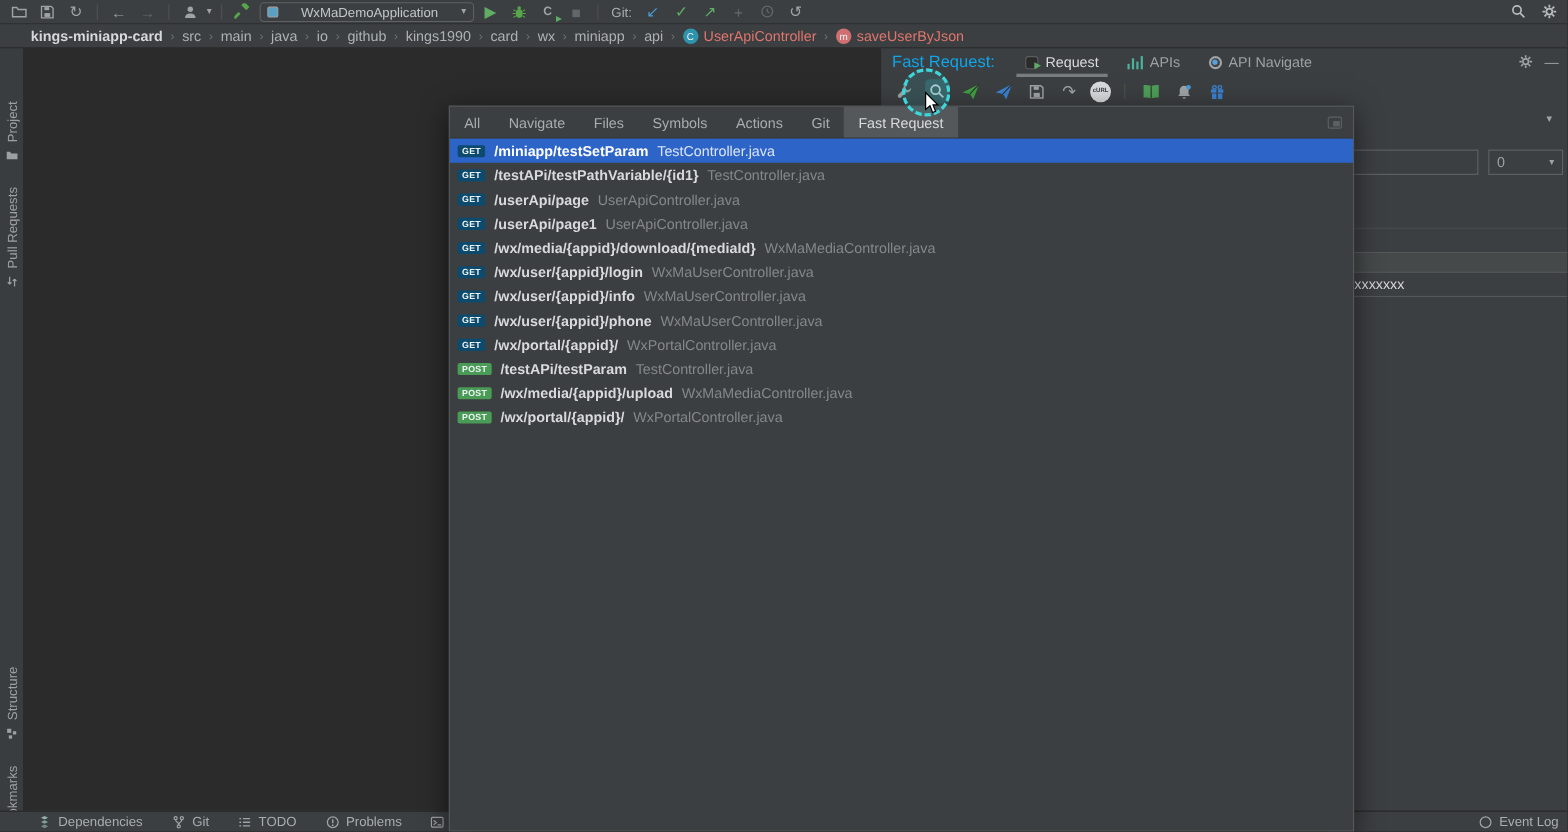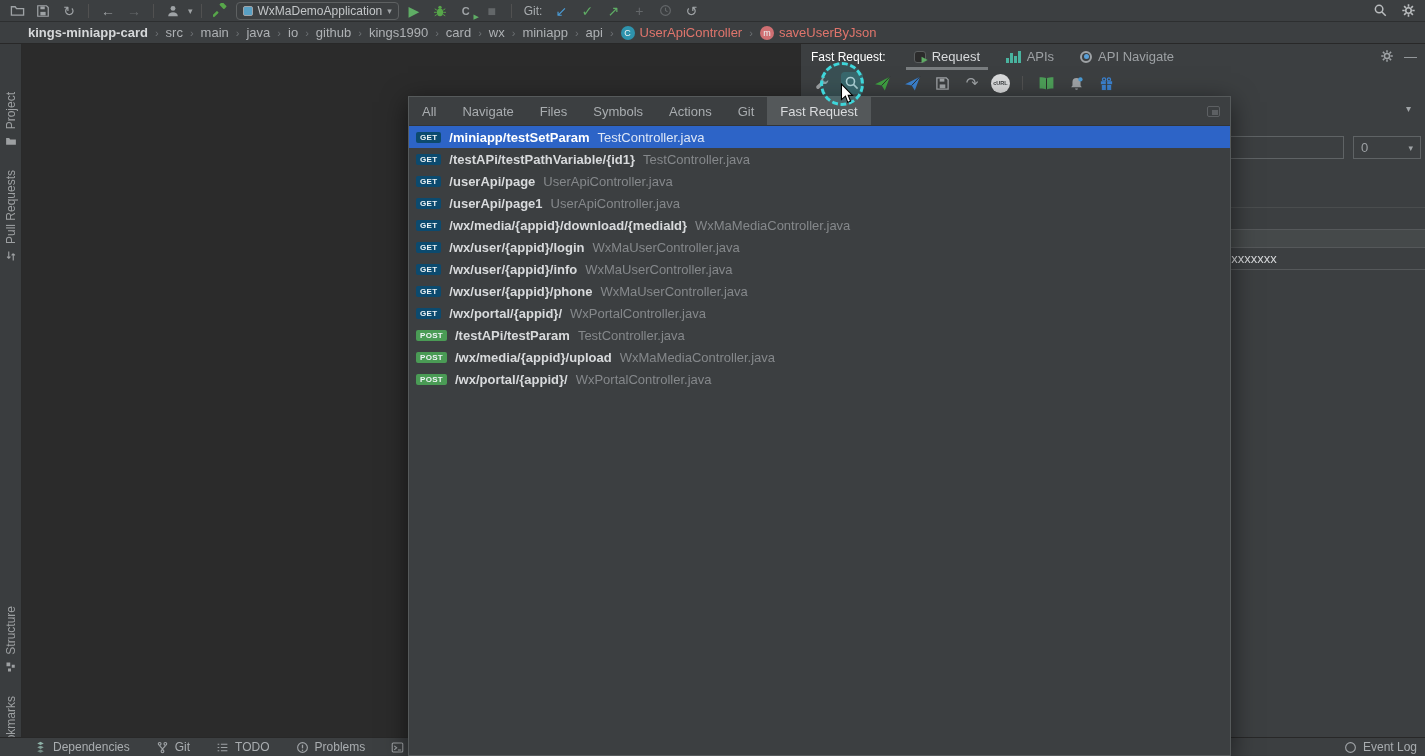--- a/index.html
+++ b/index.html
@@ -10,21 +10,21 @@
   .flex { display:flex; align-items:center; }
   svg { display:block; }
 
   
   .top-toolbar { left:0; top:0; width:1425px; height:22px; background:#3c3f41;
                  border-bottom:1px solid #2d2f30; display:flex; align-items:center; padding:0 6px; gap:4px; }
   .tb-ic { width:22px; height:18px; display:flex; align-items:center; justify-content:center;
            color:#9fa3a6; font-size:14px; cursor:default; flex:0 0 auto; }
   .tb-ic.dim { opacity:.4; }
   .tb-sep { width:1px; height:14px; background:#515151; margin:0 4px; flex:0 0 auto; }
-  .run-combo { height:18px; border:1px solid #5e6162; border-radius:4px; padding:0 6px; gap:5px;
+  .run-combo { height:18px; border:1px solid #5e6162; border-radius:4px; padding:0 6px; gap:21px;
                color:#c3c6c8; font-size:12px; }
   .run-sq { width:10px; height:10px; border:1px solid #9fa3a6; border-radius:2px; background:#58a0c4; }
   .caret { font-size:9px; color:#9fa3a6; }
   .git-label { color:#a9adb0; font-size:12px; margin:0 4px; }
   .glyph-green { color:#5fad65; } .glyph-blue { color:#4a9bd5; } .glyph-gray { color:#9fa3a6; }
   .cplay { position:relative; font-weight:bold; font-size:11px; color:#9fa3a6; }
   .cplay i { position:absolute; right:-2px; bottom:-1px; font-style:normal; font-size:7px; color:#5fad65; }
   .tb-right { margin-left:auto; display:flex; align-items:center; gap:6px; }
 
   
@@ -46,21 +46,21 @@
                  align-items:center; gap:6px; cursor:default; }
   .stripe-item span.vlabel { writing-mode:vertical-rl; transform:rotate(180deg); font-size:12px; color:#9da0a2; }
 
   
   .editor { left:23px; top:44px; width:777px; height:693px; background:#2b2b2b; }
 
   
   .fr-panel { left:800px; top:44px; width:625px; height:693px; background:#3c3f41; border-left:1px solid #2a2a2a; }
   .fr-header { position:absolute; left:0; top:0; width:100%; height:25px; display:flex; align-items:center;
                padding-left:10px; gap:2px; }
-  .fr-title { color:#ffffff; font-size:12px; margin-right:14px; }
+  .fr-title { color:#0ea5e9; font-size:15px; margin-right:14px; }
   .fr-tab { position:relative; height:25px; display:flex; align-items:center; gap:6px; padding:0 12px;
             color:#9da1a4; font-size:13px; cursor:default; }
   .fr-tab.selected { color:#d8dadc; }
   .fr-tab.selected::after { content:""; position:absolute; left:4px; right:4px; bottom:-1px; height:3px;
                             background:#7a7e80; }
   .fr-head-right { margin-left:auto; display:flex; gap:10px; padding-right:8px; color:#9fa3a6; }
   .req-ic { width:12px; height:12px; background:#2b2b2b; border:1px solid #5a5d5e; border-radius:3px; position:relative; }
   .req-ic i { position:absolute; right:-3px; bottom:-2px; font-style:normal; font-size:8px; color:#5fad65; line-height:1; }
   .apis-ic { display:flex; align-items:flex-end; gap:1.5px; height:12px; }
   .apis-ic b { width:2.5px; background:#49b39f; }

